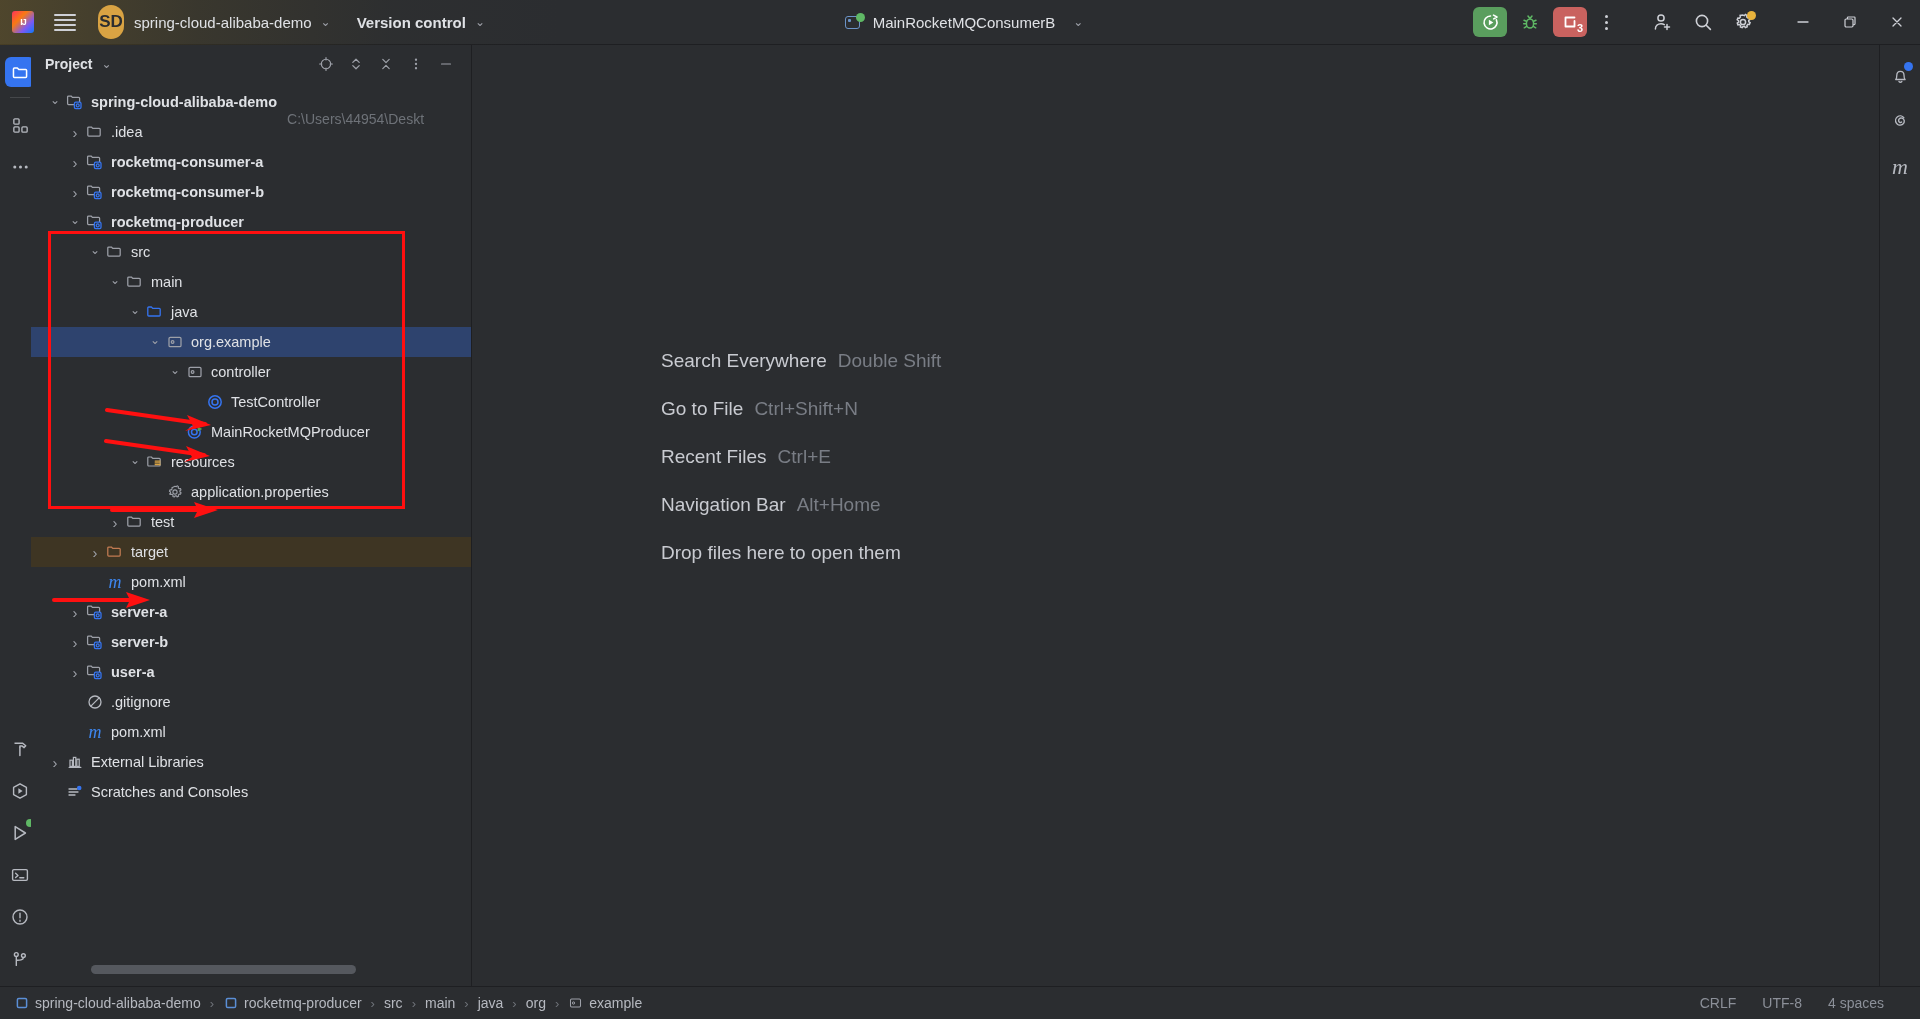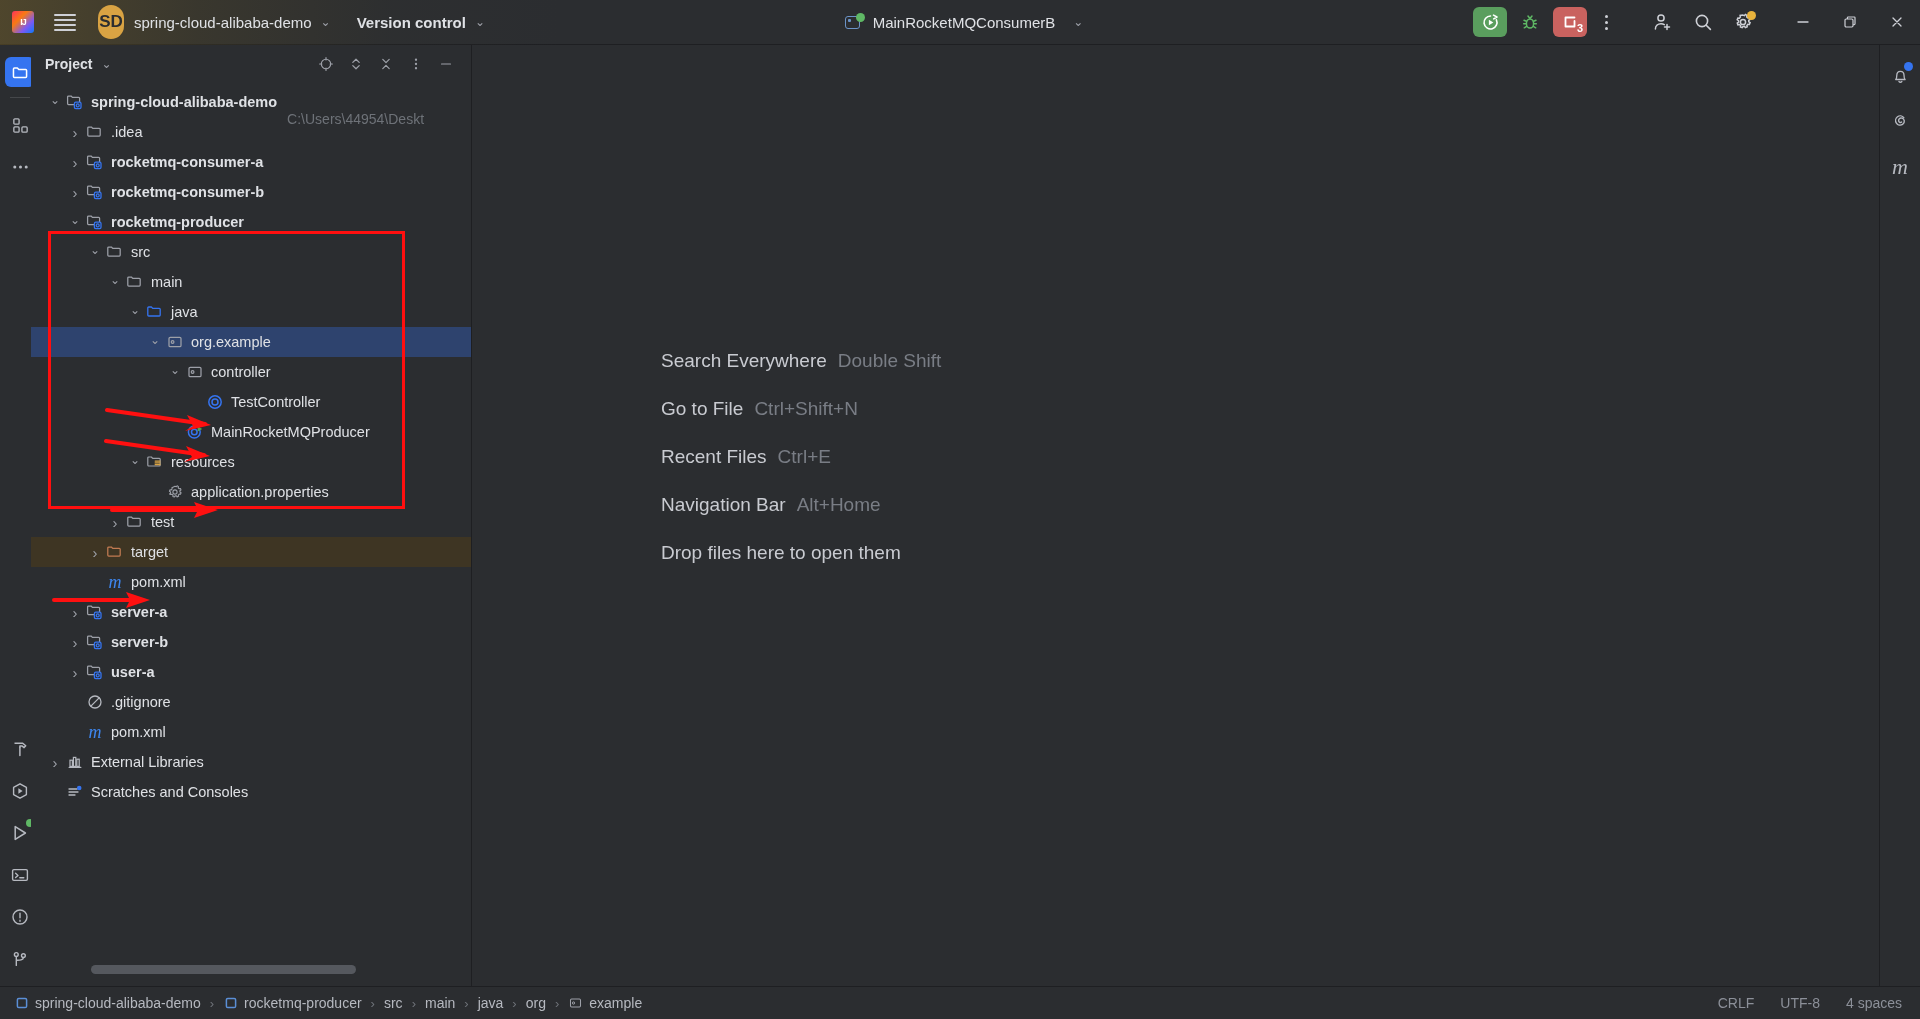--- a/index.html
+++ b/index.html
@@ -138,21 +138,21 @@
 
   
   .statusbar {
     position:absolute; bottom:0; left:0; width:1920px; height: 33px;
     background:#2B2D30; border-top:1px solid #1E1F22;
     display:flex; align-items:center; padding-left: 14px;
   }
   .crumb { display:flex; align-items:center; font-size:14px; color:#B6B9C0; }
   .crumb .sep { margin: 0 9px; color:#6E7278; font-size:13px; }
   .crumb .citem { display:flex; align-items:center; gap:6px; cursor:pointer; }
-  .sb-right { margin-left:auto; display:flex; align-items:center; gap: 26px; padding-right: 18px; font-size:14px; color:#8C9099; }
+  .sb-right { margin-left:auto; display:flex; align-items:center; gap: 26px; padding-right: 36px; font-size:14px; color:#8C9099; }
 
   
   .watermark {
     position:absolute; right: 26px; bottom: 18px; z-index: 40;
     font-size: 40px; color: rgba(215,217,222,0.88);
     font-family: "Liberation Sans", sans-serif; letter-spacing: 0.5px;
     pointer-events:none; white-space:nowrap;
   }
   svg { display:block; }
 </style>

